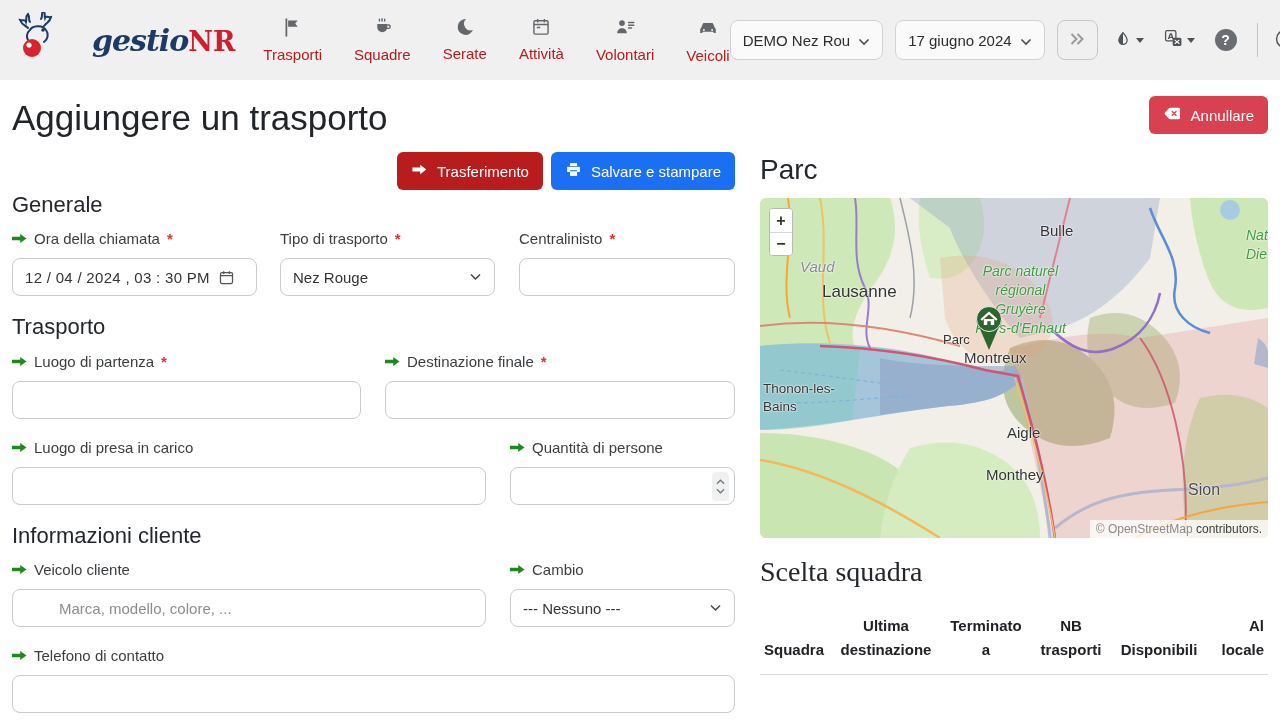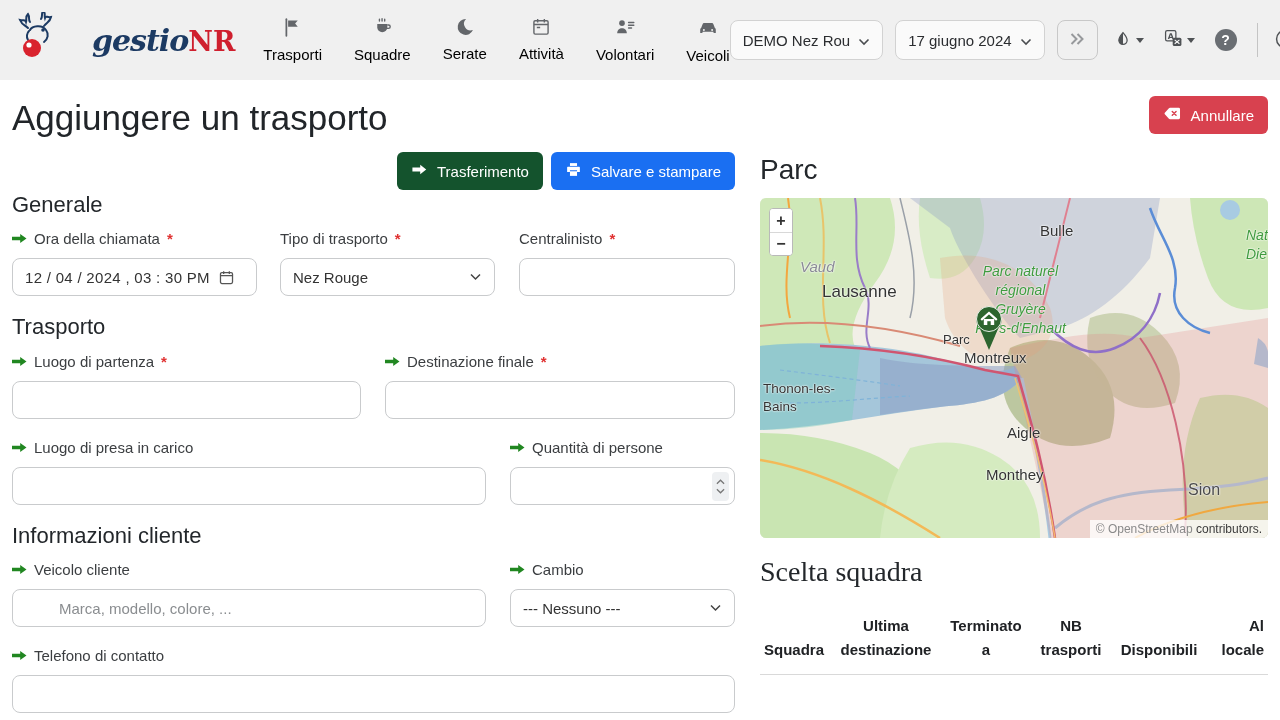--- a/index.html
+++ b/index.html
@@ -11,21 +11,21 @@
   
   .navbar {
     position:absolute; left:0; top:0; width:1280px; height:80px;
     background:#f0f0f0; display:flex; align-items:center; padding:0 14px;
   }
   .logo { display:flex; align-items:center; gap:4px; margin-right:28px; cursor:pointer; }
   .logo-text { font-family:"DejaVu Serif","Liberation Serif",serif; font-style:italic; font-weight:700; font-size:30px; color:#1c3a63; letter-spacing:-1px;margin-left:22px;}
   .logo-text .nr { font-style:normal; color:#cf1f2e; font-size:27px; letter-spacing:0;}
   .nav-items { display:flex; align-items:flex-start; gap:32px; }
   .nav-item { display:flex; flex-direction:column; align-items:center; gap:5px; cursor:pointer; }
-  .nav-item span { font-size:15px; color:#000000; }
+  .nav-item span { font-size:15px; color:#b91c1c; }
   .nav-right { margin-left:auto; display:flex; align-items:center; gap:12px; }
   .pill {
     height:40px; background:#fafafa; border:1px solid #d2d2d2; border-radius:8px;
     display:flex; align-items:center; gap:8px; padding:4px 12px; font-size:15px; color:#2b2d30;
     cursor:pointer;
   }
   .pill .pill-text { max-width:108px; overflow:hidden; white-space:nowrap; }
   .sq-btn {
     width:41px; height:40px; border:1px solid #c8c8c8; border-radius:8px; background:transparent;
     display:flex; align-items:center; justify-content:center; cursor:pointer;
@@ -33,21 +33,21 @@
   .icon-btn { display:flex; align-items:center; gap:4px; background:none; border:none; cursor:pointer; padding:4px; }
   .caret { width:0; height:0; border-left:4px solid transparent; border-right:4px solid transparent; border-top:5px solid #4f5255; }
   .help-circle { width:22px; height:22px; border-radius:50%; background:#6a6e73; color:#fff; font-size:14px; font-weight:700; display:flex; align-items:center; justify-content:center; }
   .v-divider { width:1px; height:34px; background:#c4c4c4; margin:0 4px; }
   .user-menu { display:flex; align-items:center; gap:7px; background:none; border:none; cursor:pointer; font-size:15px; color:#3c3f42; }
   
   .page-title { position:absolute; left:12px; top:98px; font-size:35px; font-weight:300; color:#212529; }
   .btn { display:inline-flex; align-items:center; gap:9px; height:38px; border:none; border-radius:6px;
          padding:0 14px; font-size:15px; color:#fff; cursor:pointer; font-family:inherit; }
   .btn-danger { background:#d8414f; position:absolute; right:12px; top:96px; }
-  .btn-success { background:#14532d; }
+  .btn-success { background:#b91c1c; }
   .btn-primary { background:#1a6ff2; }
   .actions-row { position:absolute; left:12px; top:152px; width:723px; display:flex; justify-content:flex-end; gap:8px; }
   .section-h { position:absolute; font-size:22px; font-weight:400; color:#23272b; }
   .side-h { position:absolute; font-size:28px; font-weight:300; color:#23272b; }
   
   .field { position:absolute; }
   .field > label { display:flex; align-items:center; gap:7px; font-size:15px; color:#3b3e41; margin-bottom:11px; }
   .req { color:#e03131; font-weight:700; }
   .control {
     height:38px; width:100%; border:1px solid #c9cbcd; border-radius:8px; background:#fff;

